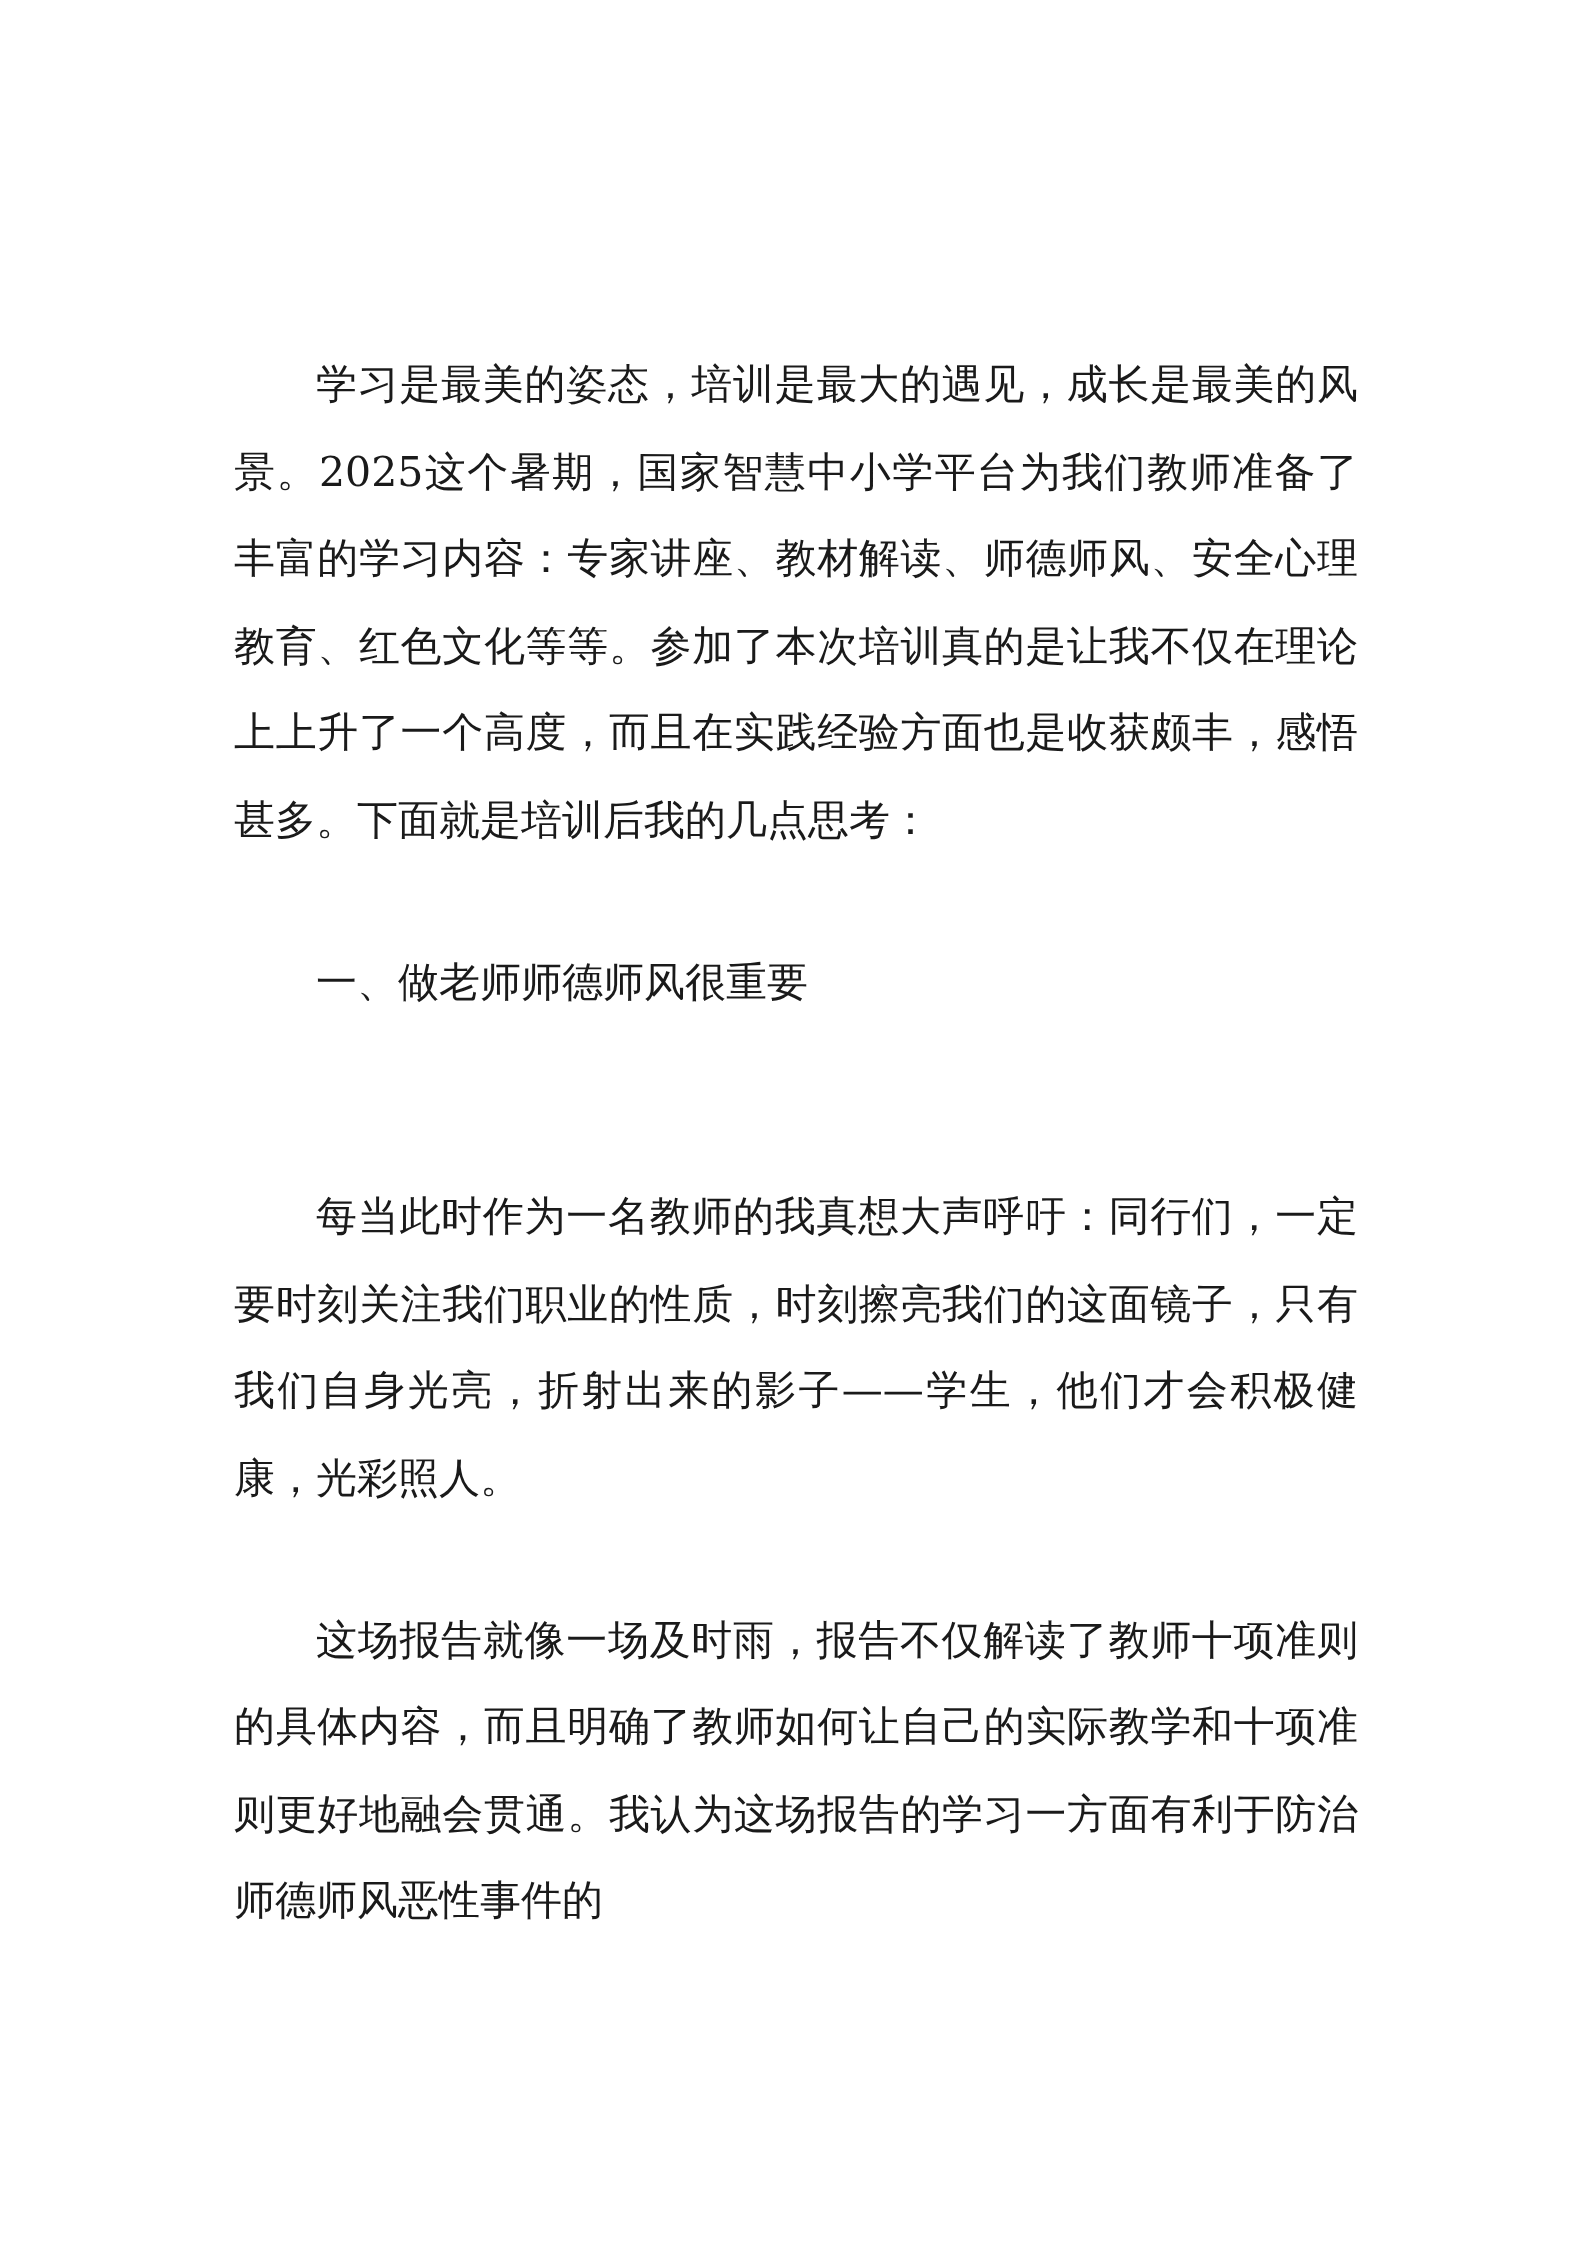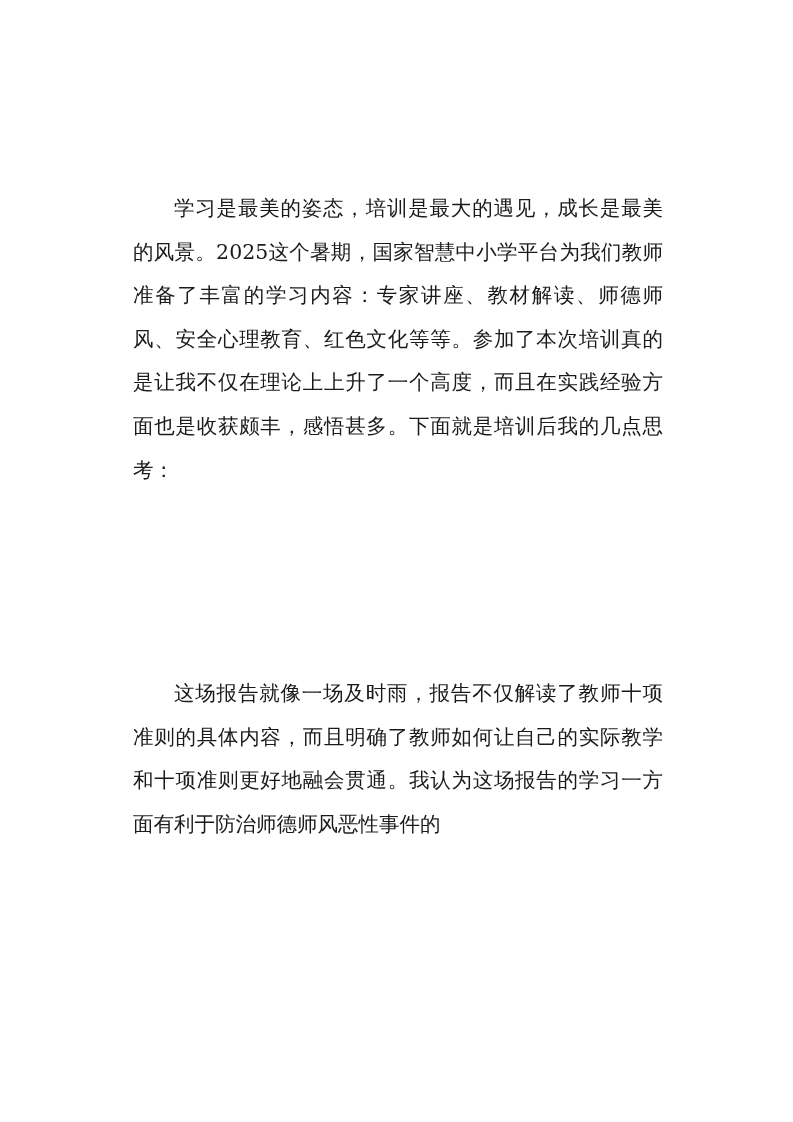--- a/index.html
+++ b/index.html
@@ -2,28 +2,30 @@
 <html><head>
 <meta charset="utf-8">
 <style>
   html, body { margin: 0; padding: 0; background: #ffffff; }
   body { width: 793px; height: 1122px; position: relative; overflow: hidden; }
   .page {
     position: absolute; left: 117px; top: 171px; width: 562px;
     font-family: "DejaVu Serif", "Liberation Serif", serif;
     font-size: 20.5px; color: #1a1a1a; line-height: 43.6px;
   }
-  .para { margin: 16px; text-align: justify; text-justify: inter-character; word-break: break-all; }
+  .para { margin: 0; text-align: justify; text-justify: inter-character; word-break: break-all; }
   .indent { text-indent: 41px; }
   .gap { height: 37px; }
   .heading { margin: 0; text-indent: 41px; }
 </style>
 </head>
 <body>
 
 <div class="page">
   <p class="para indent">学习是最美的姿态，培训是最大的遇见，成长是最美的风景。2025这个暑期，国家智慧中小学平台为我们教师准备了丰富的学习内容：专家讲座、教材解读、师德师风、安全心理教育、红色文化等等。参加了本次培训真的是让我不仅在理论上上升了一个高度，而且在实践经验方面也是收获颇丰，感悟甚多。下面就是培训后我的几点思考：</p>
   <div class="gap"></div>
+  <p class="heading">一、做老师师德师风很重要</p>
   <div class="gap"></div>
   <div class="gap"></div>
+  <p class="para indent">每当此时作为一名教师的我真想大声呼吁：同行们，一定要时刻关注我们职业的性质，时刻擦亮我们的这面镜子，只有我们自身光亮，折射出来的影子——学生，他们才会积极健康，光彩照人。</p>
   <div class="gap"></div>
   <p class="para indent">这场报告就像一场及时雨，报告不仅解读了教师十项准则的具体内容，而且明确了教师如何让自己的实际教学和十项准则更好地融会贯通。我认为这场报告的学习一方面有利于防治师德师风恶性事件的</p>
 </div>
 
 </body></html>

